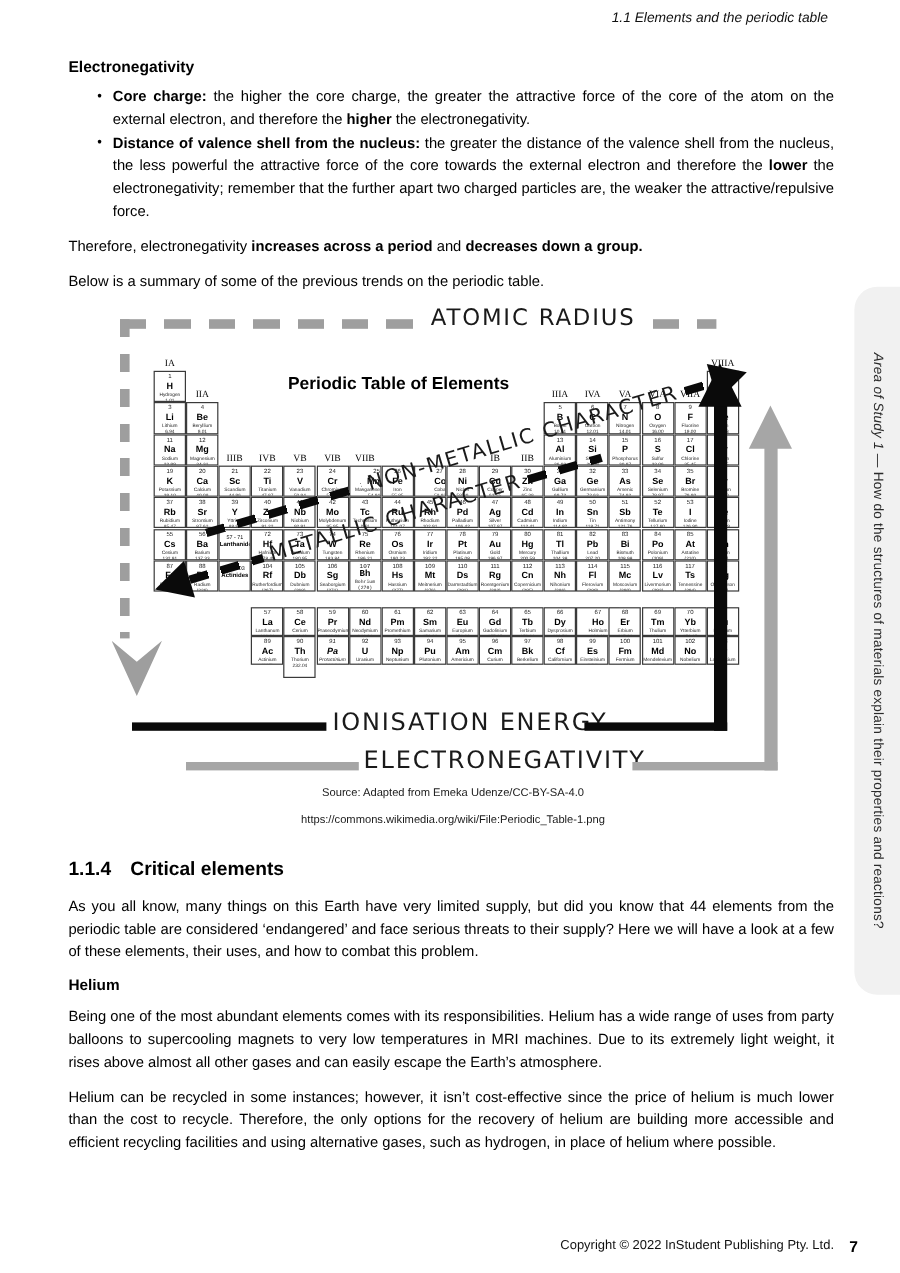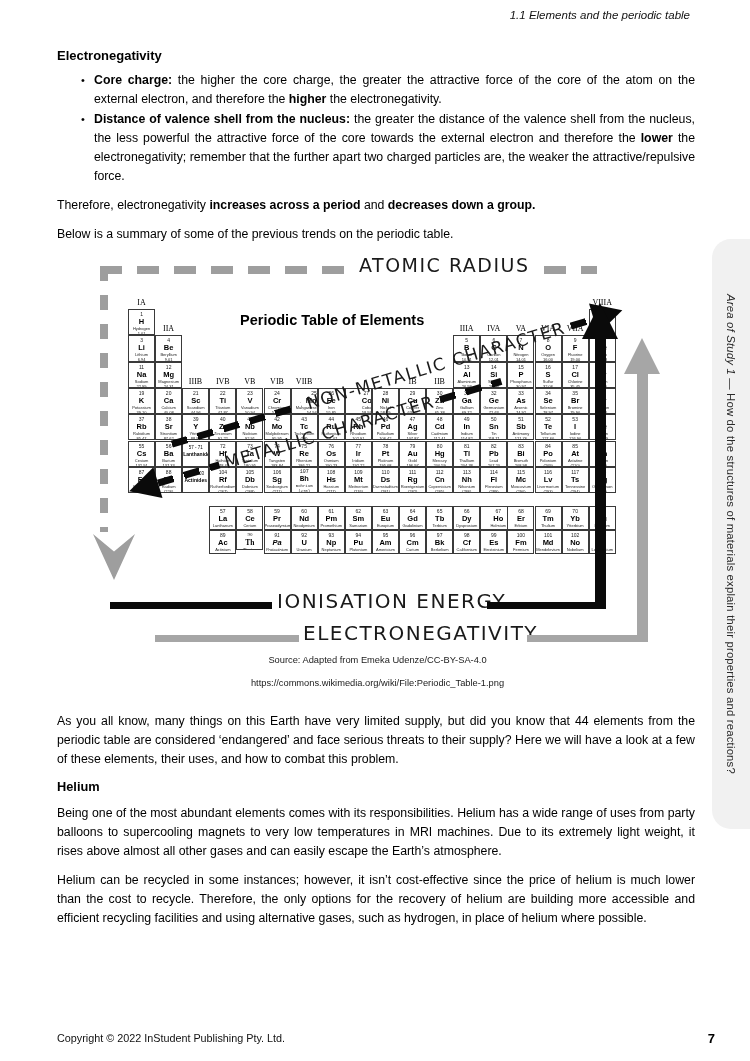--- a/index.html
+++ b/index.html
@@ -52,21 +52,21 @@
   .ion-label{position:absolute;left:182px;top:335px;font-size:20px;}
   .ele-label{position:absolute;left:208px;top:367px;font-size:20px;}
   .arr-up{position:absolute;width:0;height:0;border-left:18px solid transparent;border-right:18px solid transparent;}
   .src{position:absolute;width:100%;text-align:center;font-size:9.3px;color:#1a1a1a;}
 
   
   .sidebar-tab{position:absolute;right:0;top:239px;width:38px;height:590px;background:#f1f1f1;
                border-radius:19px 0 0 19px;display:flex;align-items:center;justify-content:center;}
   .sidebar-text{writing-mode:vertical-rl;font-size:11.3px;color:#2a2a2a;white-space:nowrap;letter-spacing:0.2px;}
 
-  .footer-copy{position:absolute;left:57px;width:638px;bottom:17px;text-align:left;font-size:10.8px;color:#111;}
+  .footer-copy{position:absolute;left:57px;width:638px;bottom:17px;text-align:right;font-size:10.8px;color:#111;}
   .footer-page{position:absolute;right:35px;bottom:15px;font-size:13px;font-weight:bold;}
 </style>
 </head>
 <body>
 
 <div class="page">
 
   <div class="running-head">1.1 Elements and the periodic table</div>
 
   <div class="sidebar-tab">
@@ -714,21 +714,21 @@
             <div class="el-sym">Lu</div>
             <div class="el-name">Lutetium</div>
             <div class="el-mass">174.97</div>
           </div>
           <div class="cell" style="left: 81.3px; top: 221.1px; width: 27.1px; height: 24px;">
             <div class="el-num">89</div>
             <div class="el-sym">Ac</div>
             <div class="el-name">Actinium</div>
             <div class="el-mass">(227)</div>
           </div>
-          <div class="cell" style="left: 108.4px; top: 221.1px; width: 27.1px; height: 20px; font-family: Liberation Serif, serif;">
+          <div class="cell" style="left: 108.4px; top: 221.1px; width: 27.1px; height: 35px;">
             <div class="el-num">90</div>
             <div class="el-sym">Th</div>
             <div class="el-name">Thorium</div>
             <div class="el-mass">232.04</div>
           </div>
           <div class="cell" style="left: 135.5px; top: 221.1px; width: 27.1px; height: 24px; font-style: italic;">
             <div class="el-num">91</div>
             <div class="el-sym">Pa</div>
             <div class="el-name">Protactinium</div>
             <div class="el-mass">231.04</div>
@@ -853,20 +853,23 @@
       <div class="hline gray" style="left:60px;top:381px;width:144px;"></div>
       <div class="lbl-hand ele-label">ELECTRONEGATIVITY</div>
       <div class="hline gray" style="left:432px;top:381px;width:121px;"></div>
       <div class="vline gray" style="left:542px;top:118px;height:270px;"></div>
       <div class="arr-up" style="left:529px;top:84px;border-bottom:36px solid #a6a6a6;"></div>
 
       <div class="src" style="top:401px;">Source: Adapted from Emeka Udenze/CC-BY-SA-4.0</div>
       <div class="src" style="top:424px;">https://commons.wikimedia.org/wiki/File:Periodic_Table-1.png</div>
     </div>
 
+    <h2 class="sec-num">
+      <span class="num">1.1.4</span><span>Critical elements</span>
+    </h2>
 
     <p class="body">As you all know, many things on this Earth have very limited supply, but did you know that 44 elements from the periodic table are considered ‘endangered’ and face serious threats to their supply? Here we will have a look at a few of these elements, their uses, and how to combat this problem.</p>
 
     <h4 class="sub">Helium</h4>
 
     <p class="body">Being one of the most abundant elements comes with its responsibilities.  Helium has a wide range of uses from party balloons to supercooling magnets to very low temperatures in MRI machines.  Due to its extremely light weight, it rises above almost all other gases and can easily escape the Earth’s atmosphere.</p>
 
     <p class="body">Helium can be recycled in some instances; however, it isn’t cost-effective since the price of helium is much lower than the cost to recycle.  Therefore, the only options for the recovery of helium are building more accessible and efficient recycling facilities and using alternative gases, such as hydrogen, in place of helium where possible.</p>
 
   </div>

